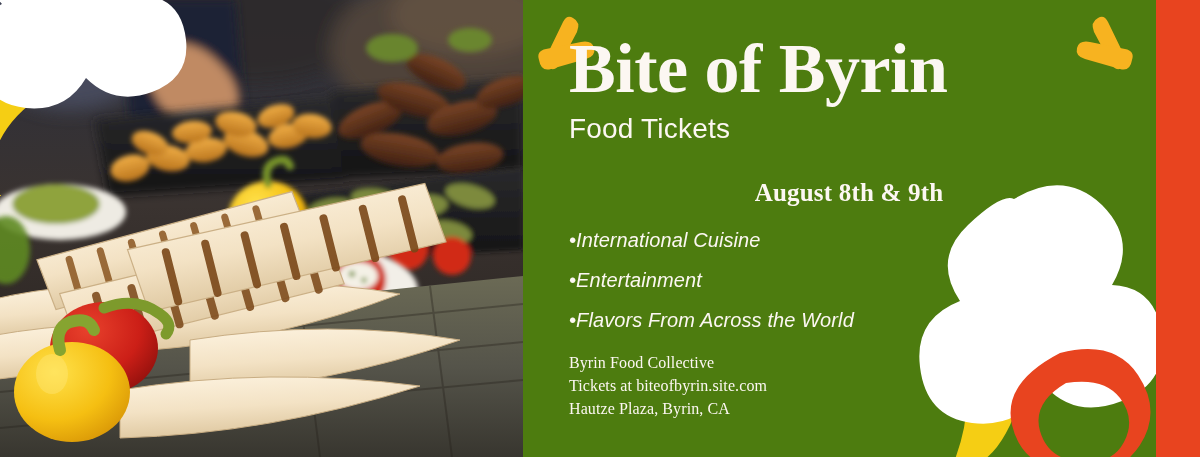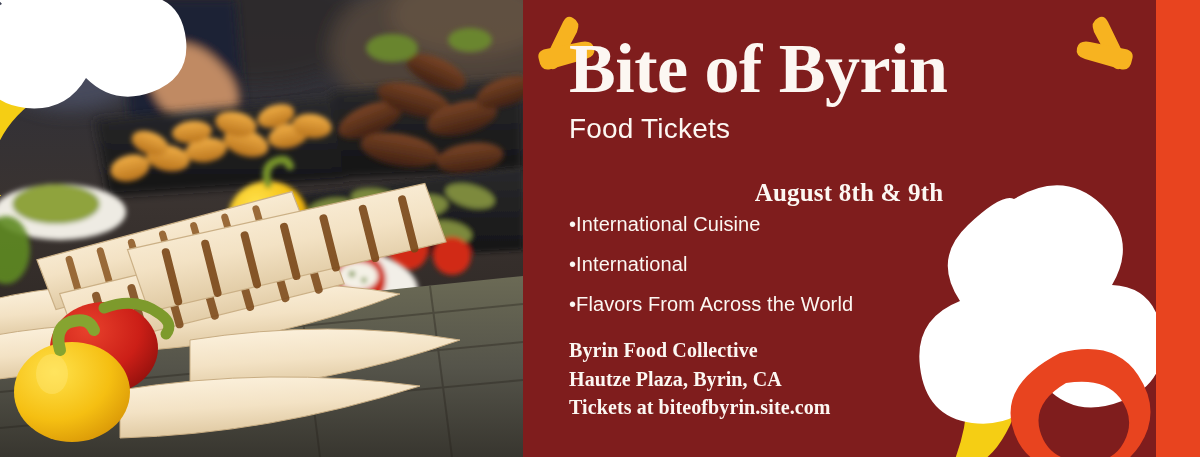--- a/index.html
+++ b/index.html
@@ -28,21 +28,21 @@
 
   
   .blob-tl { position:absolute; left:-56px; top:-92px; width:250px; height:250px; pointer-events:none; }
   .blob-tl-yellow { position:absolute; left:-74px; top:-54px; width:230px; height:250px; pointer-events:none; }
 
   
   .content-panel {
     position:absolute; left:523px; top:0;
     width:633px; height:457px;
     overflow:hidden;
-    background:#7f1d1d;
+    background:#4d7c0f;
   }
 
   .sparks-left  { position:absolute; left:10px;  top:12px; width:70px; height:85px; }
   .sparks-right { position:absolute; left:535px; top:12px; width:80px; height:85px; }
 
   .text-stack {
     position:absolute;
     left:46px; top:34px;
     width:560px;
   }
@@ -69,38 +69,38 @@
     margin-top:34px;
     font-family:"Liberation Serif", serif;
     font-weight:700;
     font-size:25px;
     line-height:1.1;
     color:#FCF7F2;
     letter-spacing:0.2px;
     text-align:center;
   }
 
-  .feature-list { margin-top:8px; list-style:none; }
+  .feature-list { margin-top:24px; list-style:none;font-style:italic; }
   .feature-item {
     font-family:"Liberation Sans", sans-serif;
     font-weight:400;
     font-size:20px;
     line-height:1.0;
     color:#FCF7F2;
     margin-bottom:20px;
     letter-spacing:0.1px;
     white-space:nowrap;
   }
   .feature-item:last-child { margin-bottom:0; }
 
   .footer-block { margin-top:22px; }
   .footer-line {
     font-family:"Liberation Serif", serif;
-    font-weight:700;
-    font-size:20px;
+    font-weight:400;
+    font-size:16px;
     line-height:1.42;
     color:#FCF7F2;
     letter-spacing:0.1px;
     white-space:nowrap;
   }
 
   
   .blob-br { position:absolute; right:-8px; bottom:-10px; width:300px; height:290px; pointer-events:none; }
 </style>
 </head>
@@ -357,28 +357,28 @@
       </g>
     </svg>
 
     <div class="text-stack">
       <div class="title">Bite of Byrin</div>
       <div class="subtitle">Food Tickets</div>
       <div class="date">August 8th &amp; 9th</div>
 
       <ul class="feature-list">
         <li class="feature-item">•International Cuisine</li>
-        <li class="feature-item">•International</li>
+        <li class="feature-item">•Entertainment</li>
         <li class="feature-item">•Flavors From Across the World</li>
       </ul>
 
       <div class="footer-block">
         <div class="footer-line">Byrin Food Collective</div>
+        <div class="footer-line">Tickets at biteofbyrin.site.com</div>
         <div class="footer-line">Hautze Plaza, Byrin, CA</div>
-        <div class="footer-line">Tickets at biteofbyrin.site.com</div>
       </div>
     </div>
 
     <svg class="blob-br" viewBox="0 0 300 290">
 
       <path d="M92 150 q44 -14 58 26 q14 40 -8 80 q-22 40 -54 34 q18 -44 14 -80
                q-4 -36 -22 -44 q-10 -5 12 -16 Z" fill="#F5CE14"></path>
 
       <path d="M150 22 q50 -30 88 6 q36 36 10 80 q44 2 50 50 q6 48 -40 66
                q-46 18 -76 -14 q-28 42 -74 36 q-46 -6 -52 -56 q-6 -48 40 -66

